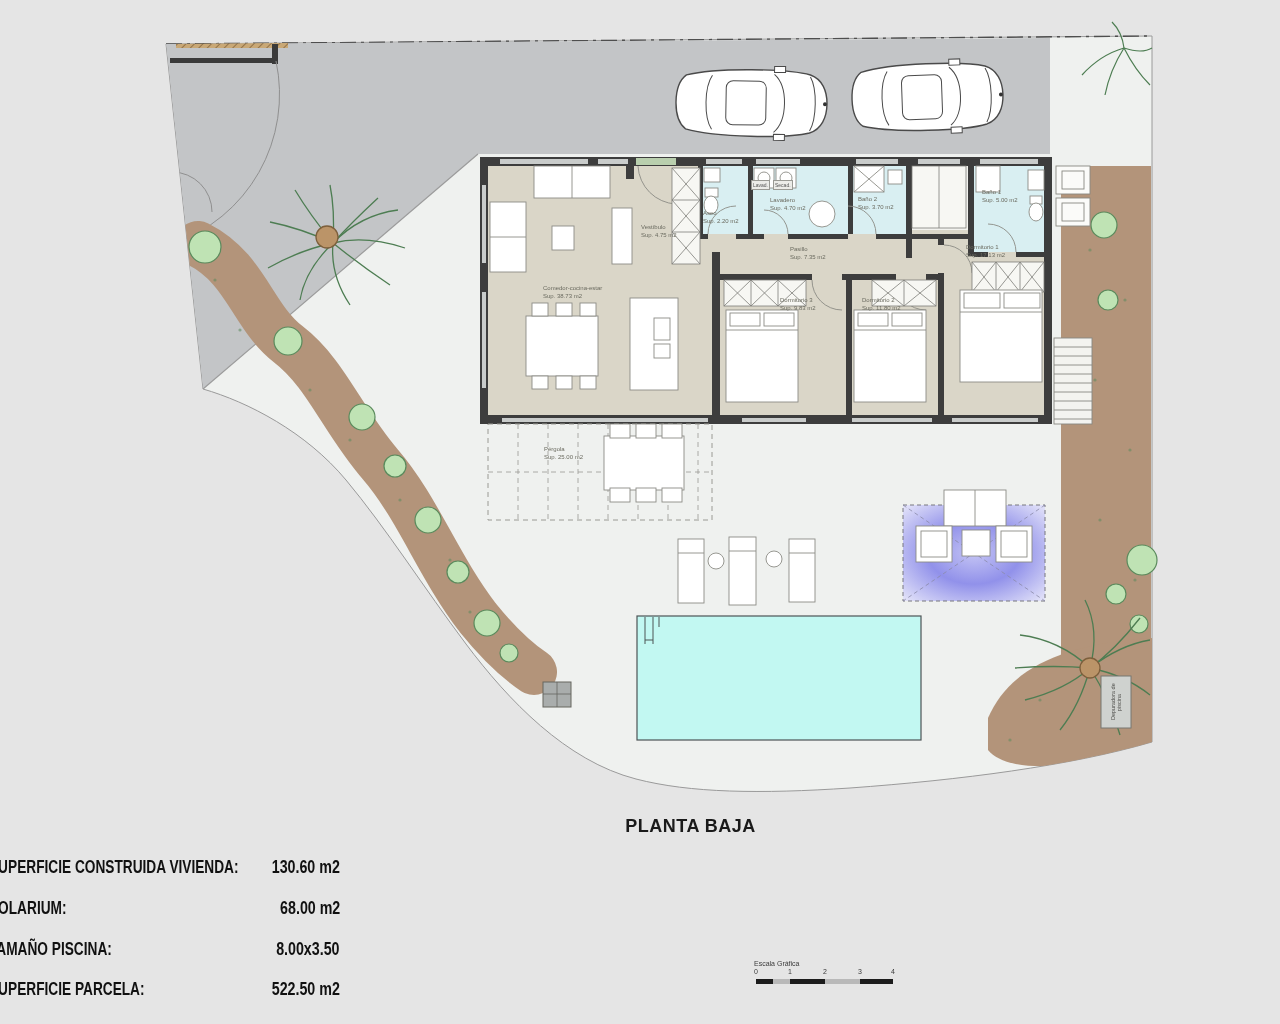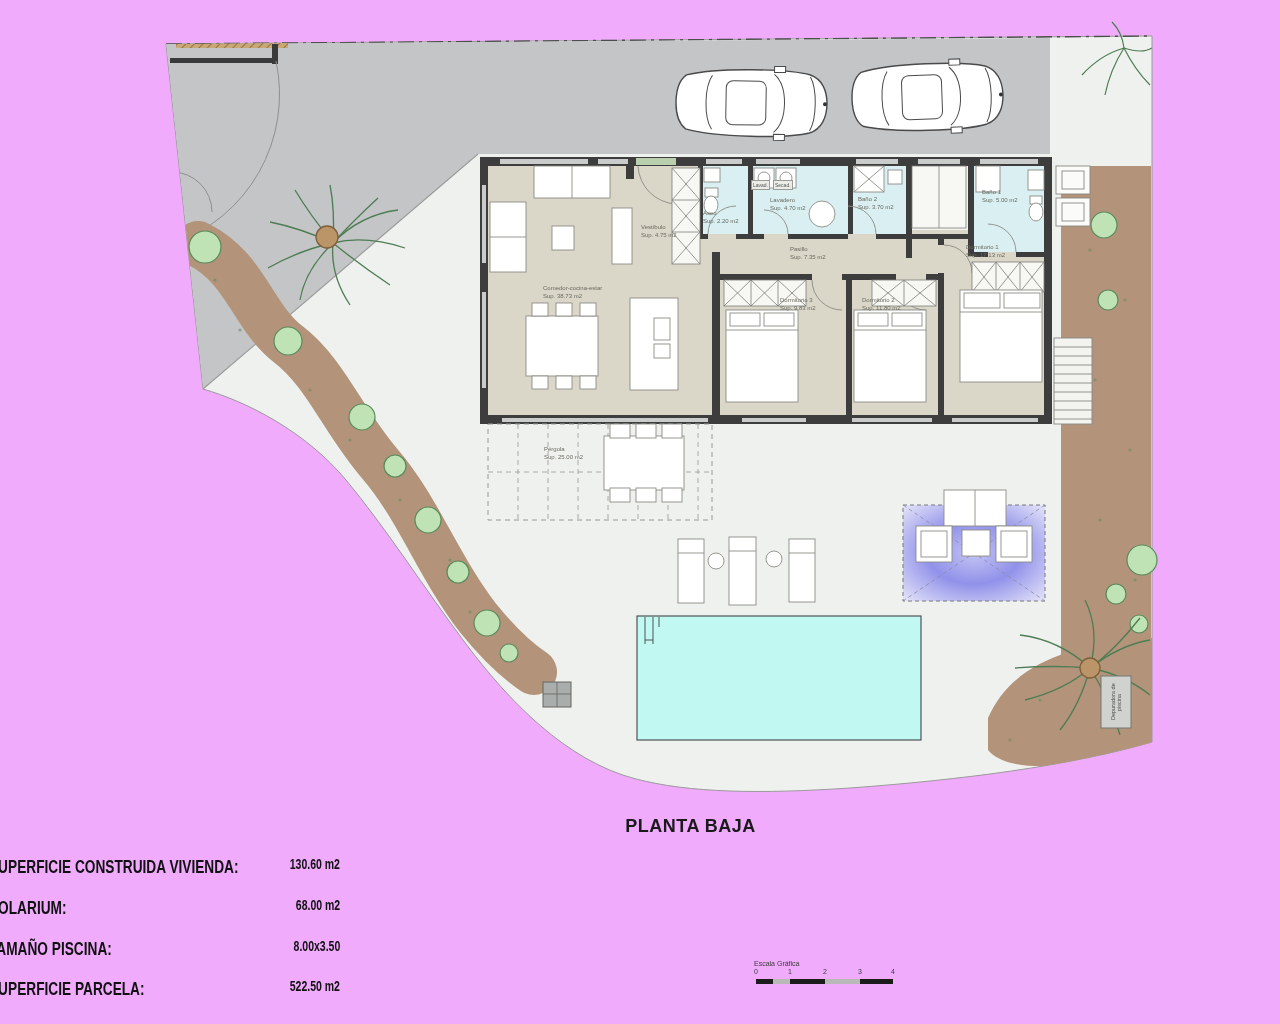--- a/index.html
+++ b/index.html
@@ -1,31 +1,31 @@
 <!DOCTYPE html>
 <html><head>
 <meta charset="utf-8">
 <style>
   html,body{margin:0;padding:0;background:#fff;}
-  #canvas{position:relative;width:1280px;height:1024px;background:#f0abfc;overflow:hidden;
+  #canvas{position:relative;width:1280px;height:1024px;background:#e5e5e5;overflow:hidden;
           font-family:"Liberation Sans",sans-serif;}
   #plan-svg{position:absolute;left:0;top:0;}
   .rlabel{position:absolute;font-size:6px;line-height:1.3;color:#6b6b60;white-space:nowrap;z-index:5;}
   .rlabel span{display:block;}
   .tag{position:absolute;font-size:5px;line-height:8px;color:#555;background:#ecece8;border:0.5px solid #9a9a94;
        padding:0 1px;z-index:5;}
   .vlabel{position:absolute;left:1101px;top:676px;width:30px;height:52px;z-index:5;
           display:flex;align-items:center;justify-content:center;}
   .vlabel span{writing-mode:vertical-rl;transform:rotate(180deg);font-size:5.5px;line-height:1.15;color:#4e4e4a;text-align:center;}
   .title{position:absolute;left:618px;top:816px;width:145px;text-align:center;
          font-size:18px;font-weight:bold;color:#1a1a1a;letter-spacing:0.5px;}
   .srow{position:absolute;left:0;height:24px;font-weight:bold;color:#111;}
   .srow .lbl{position:absolute;left:-11px;top:0;font-size:19px;white-space:nowrap;
              display:inline-block;transform:scaleX(0.72);transform-origin:0 50%;}
-  .srow .val{position:absolute;left:180px;top:0;width:160px;text-align:right;font-size:14px;white-space:nowrap;}
+  .srow .val{position:absolute;left:180px;top:0;width:160px;text-align:right;font-size:19px;white-space:nowrap;}
   .srow .val span{display:inline-block;transform:scaleX(0.75);transform-origin:100% 50%;}
   .sb-title{position:absolute;left:754px;top:960px;font-size:7px;color:#3a3a3a;}
   .sb-tick{position:absolute;top:968px;width:12px;text-align:center;font-size:7px;color:#3a3a3a;}
   .sb-seg{position:absolute;top:979px;height:5px;}
   .seg-dark{background:#1c1c1c;}
   .seg-light{background:#b9b9b9;}
 </style>
 </head>
 <body>
 

